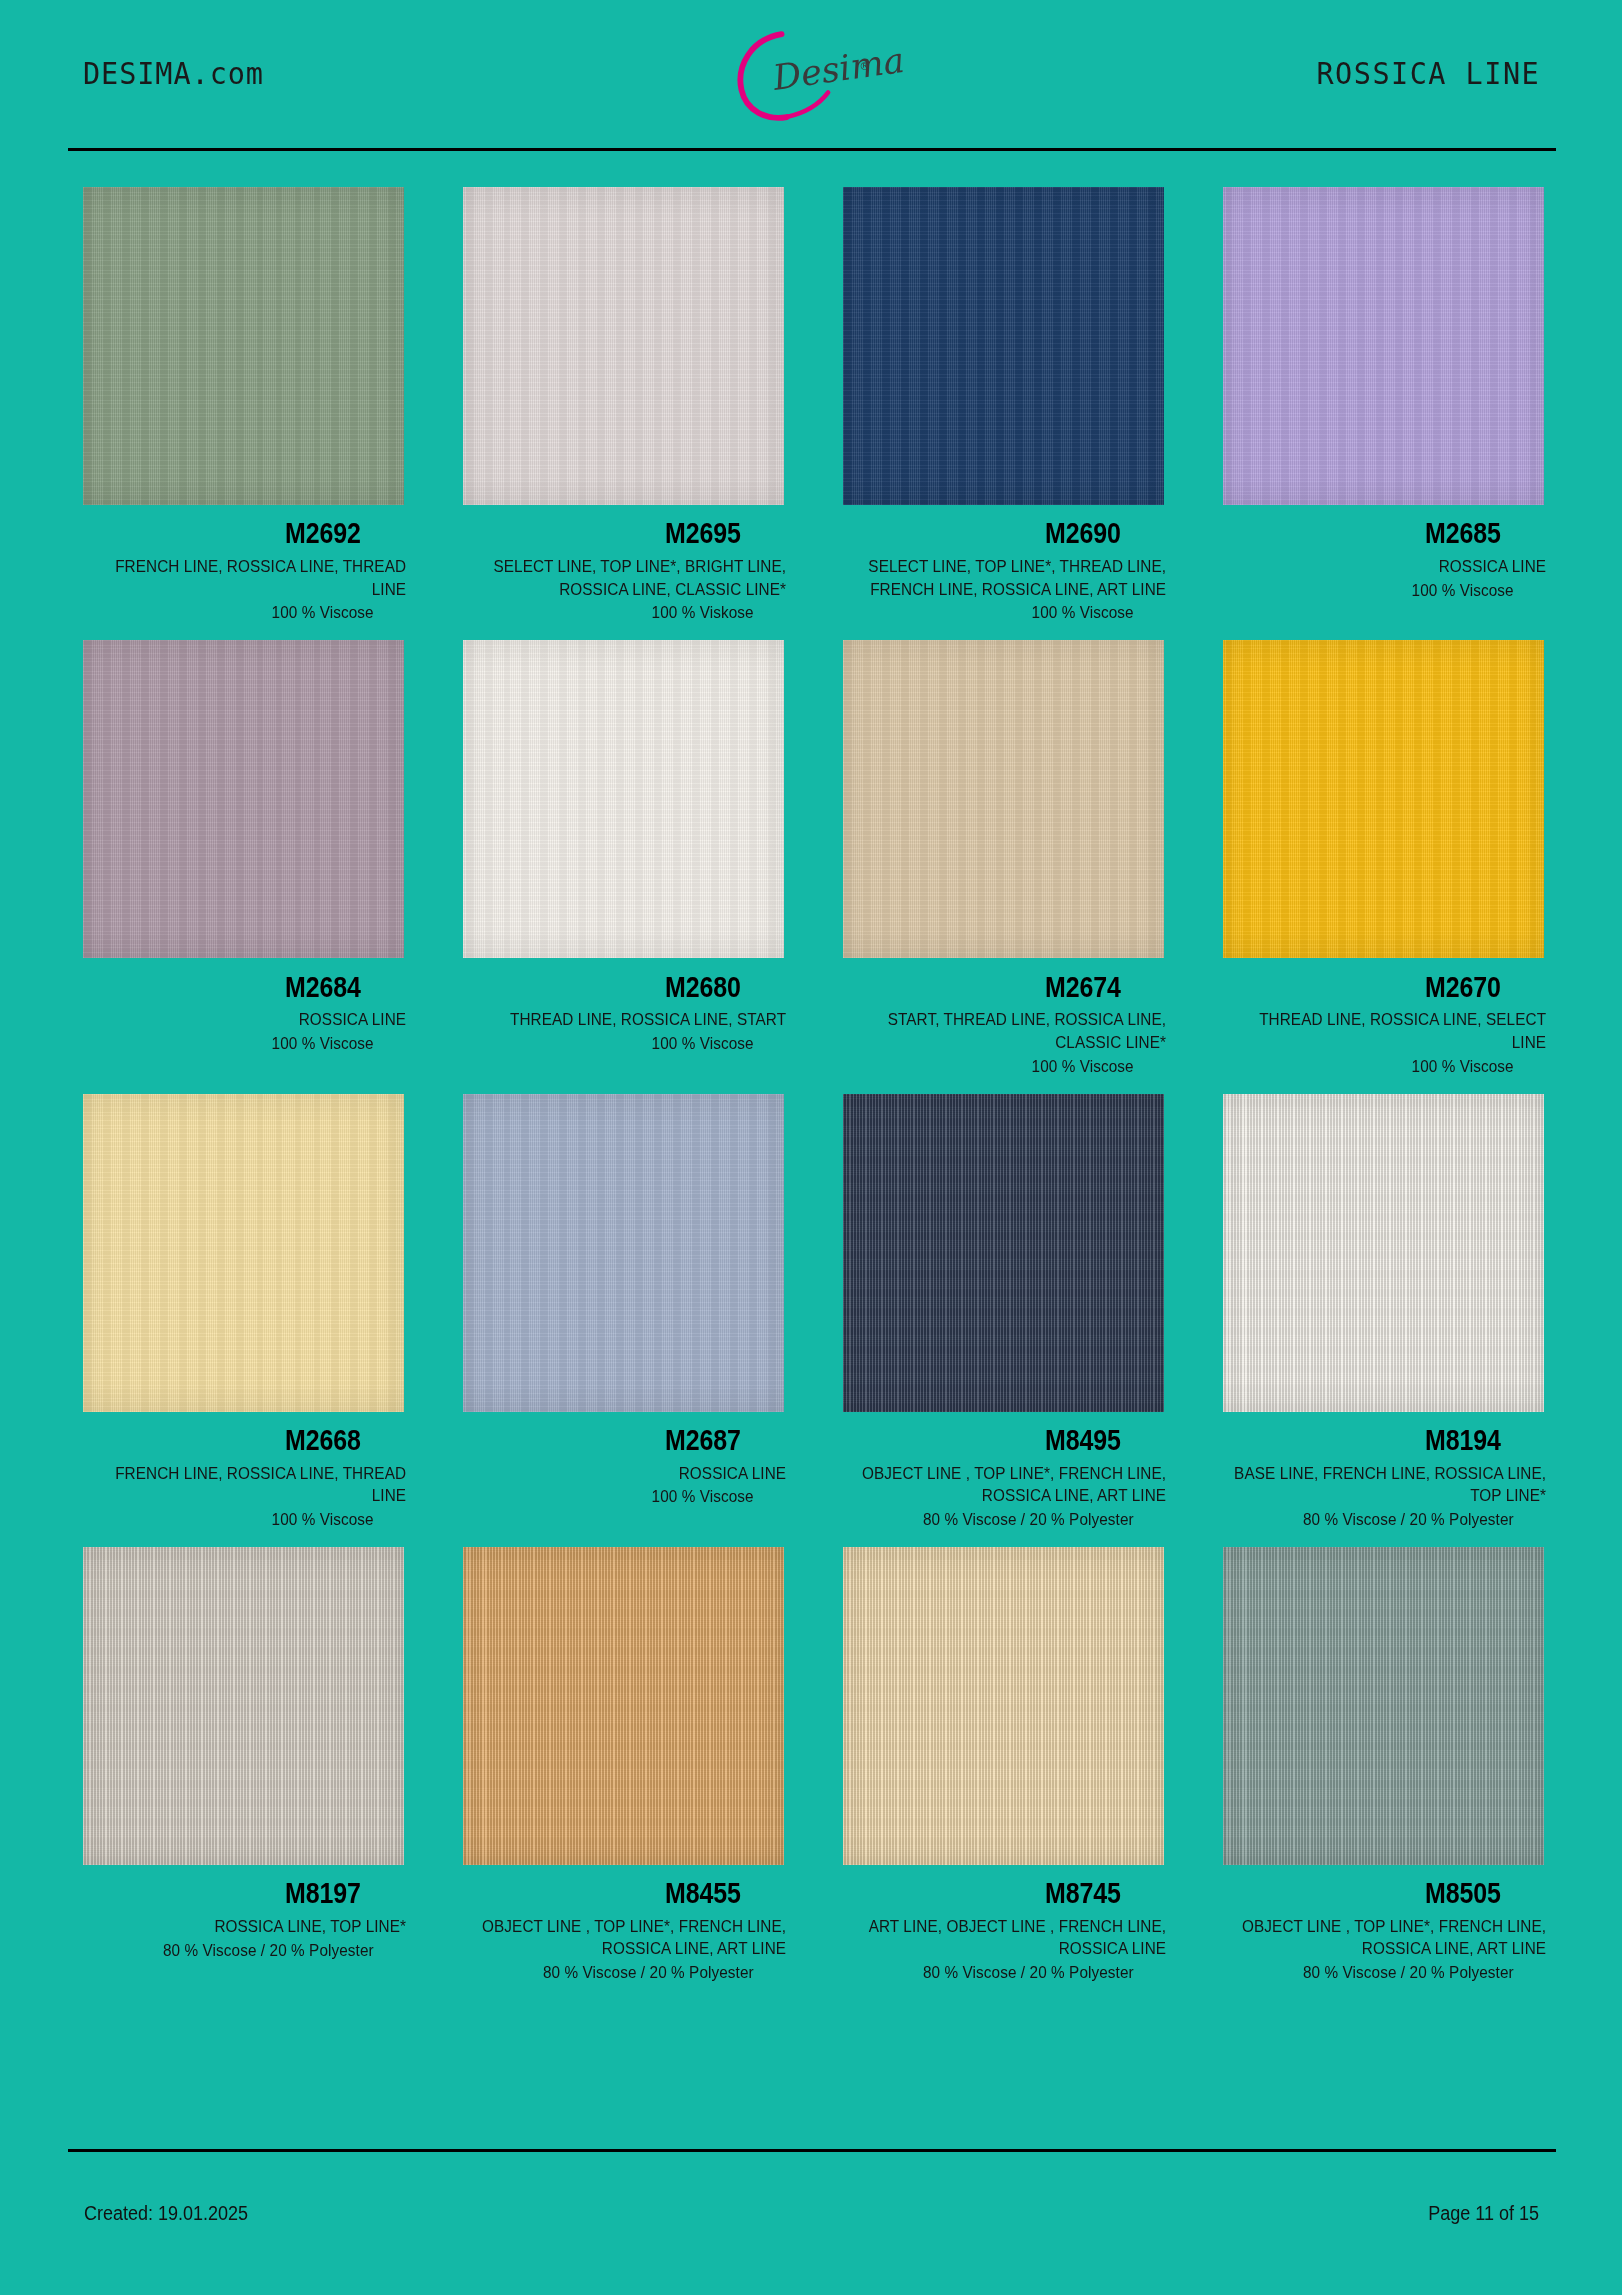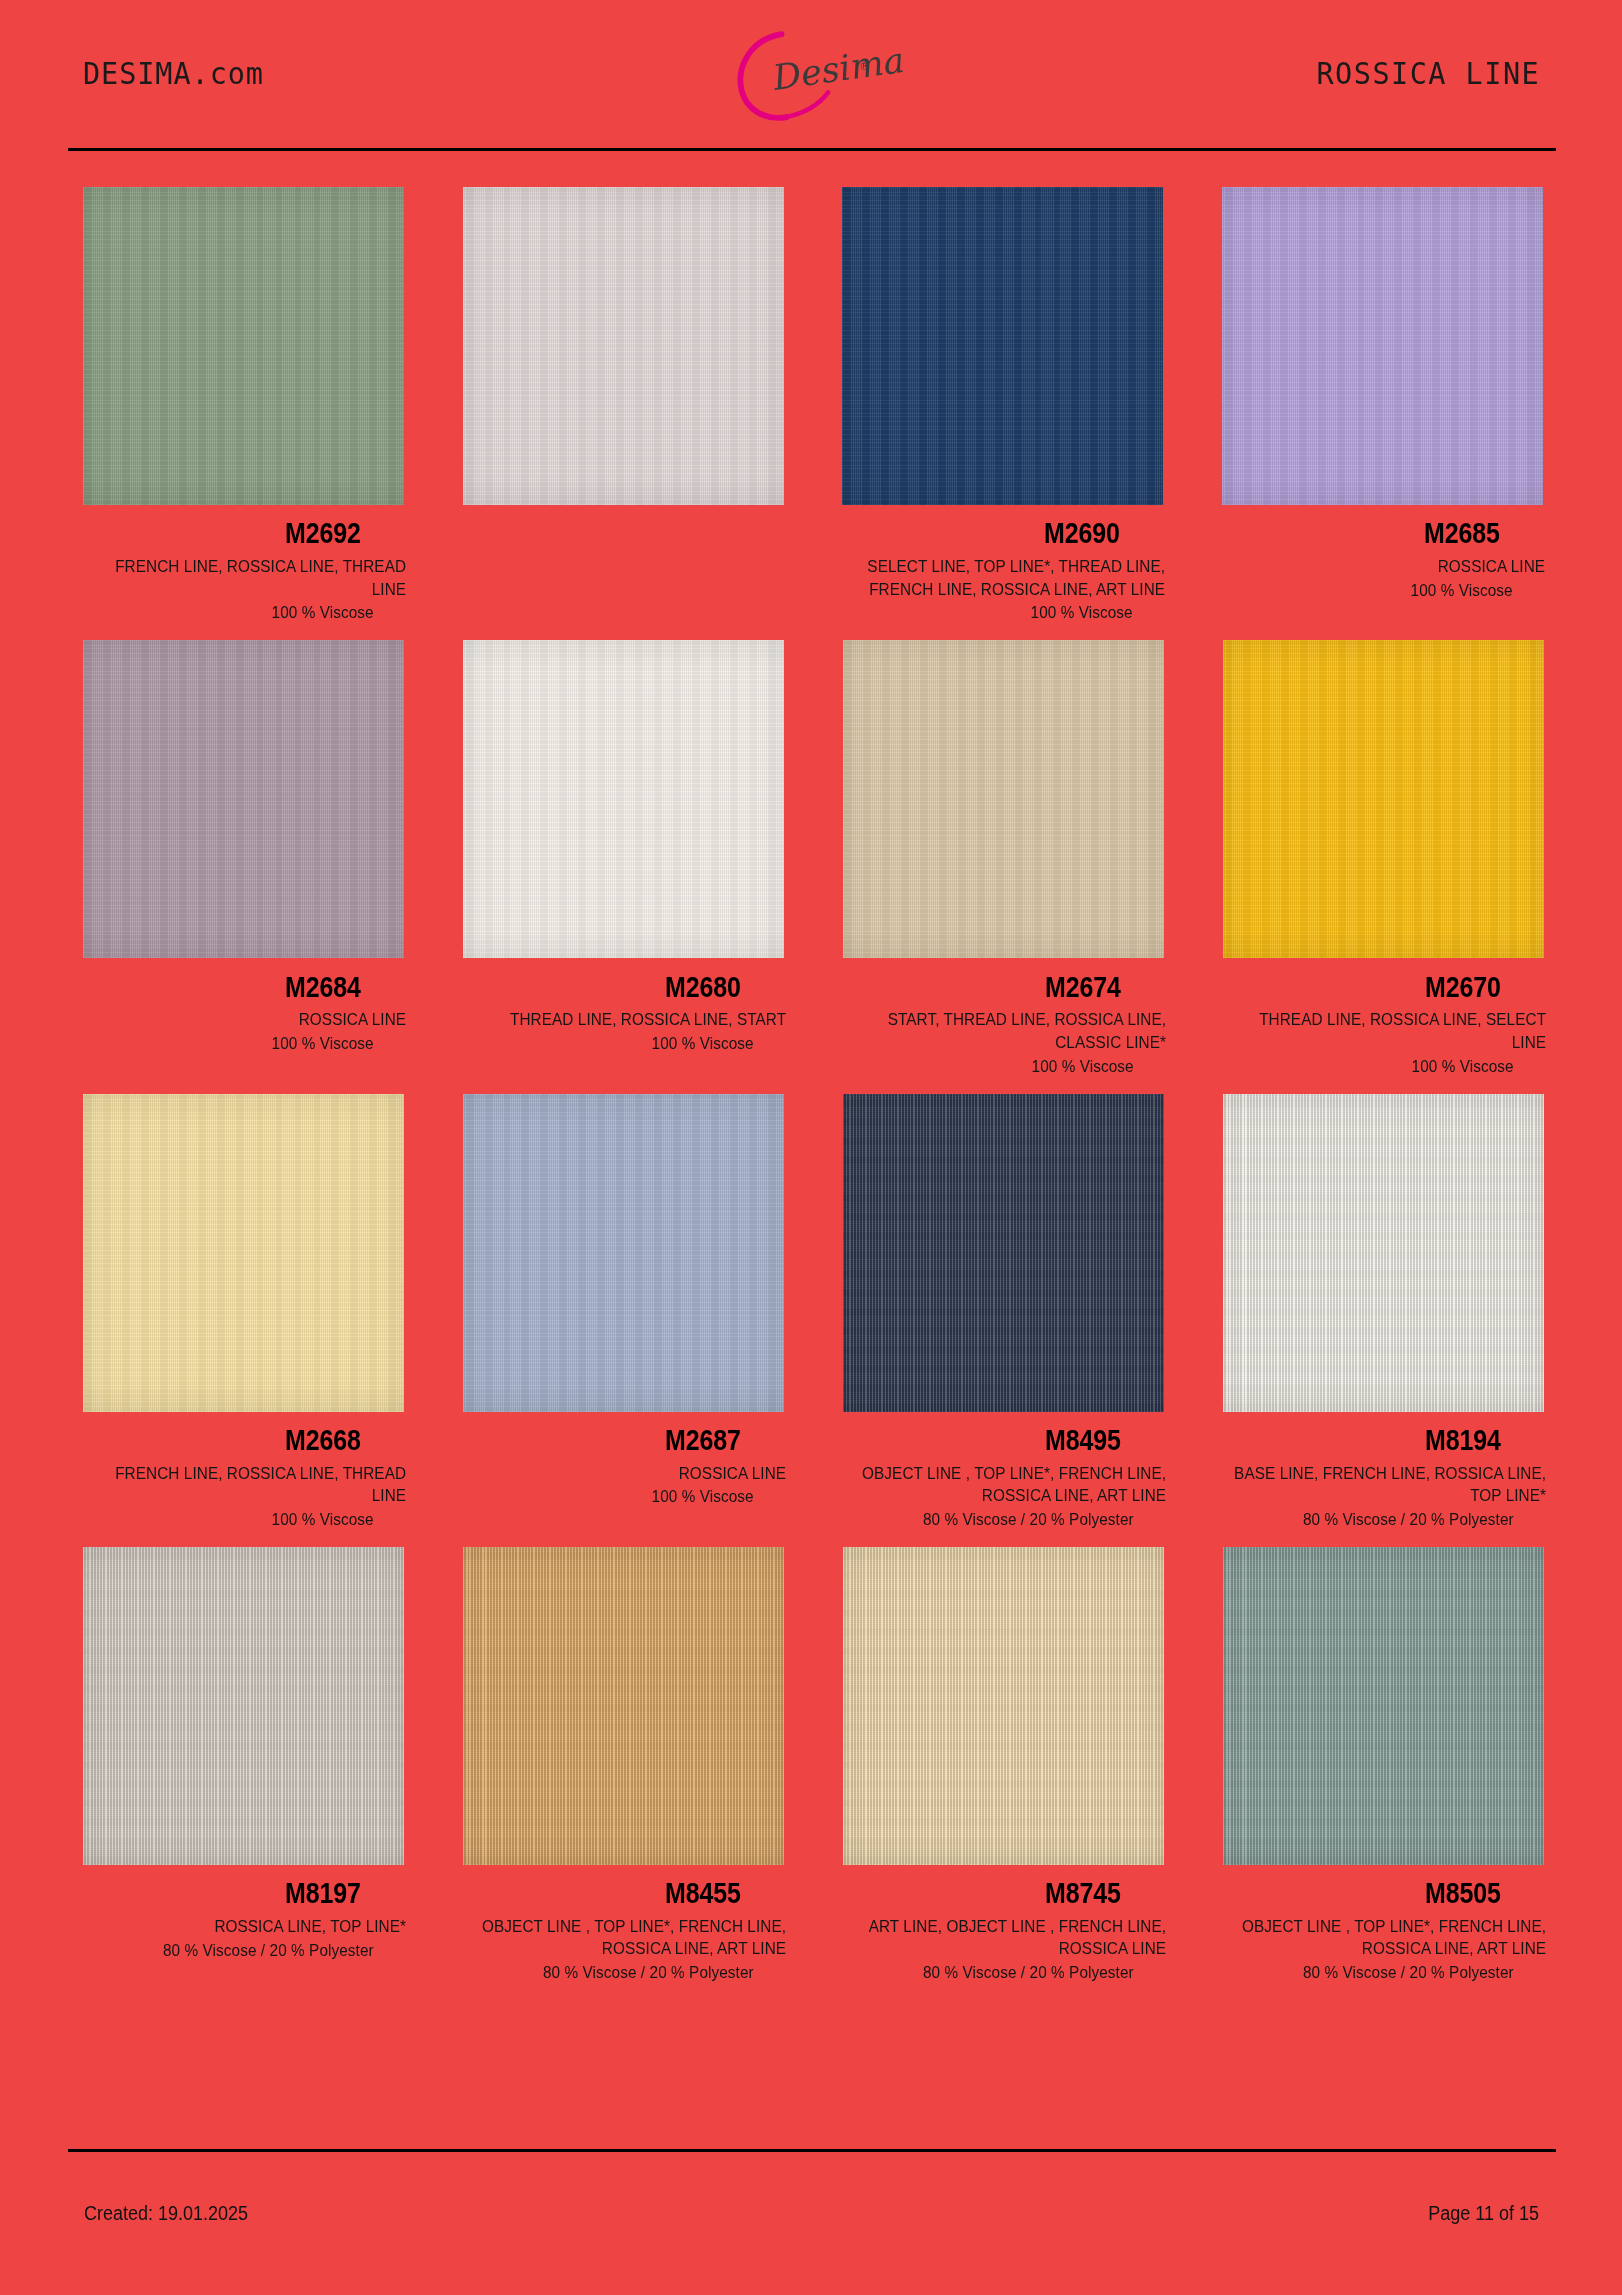--- a/index.html
+++ b/index.html
@@ -9,21 +9,21 @@
   }
   body {
     font-family: "Liberation Sans", sans-serif;
     -webkit-font-smoothing: antialiased;
   }
 
   .page {
     position: relative;
     width: 1623px;
     height: 2295px;
-    background: #ef4444;
+    background: #14b8a6;
     box-sizing: border-box;
     overflow: hidden;
   }
 
   
   .header {
     position: absolute;
     left: 0;
     top: 0;
     width: 1623px;
@@ -230,20 +230,25 @@
           <div class="code">M2692</div>
           <div class="lines">FRENCH LINE, ROSSICA LINE, THREAD LINE</div>
           <div class="comp">100 % Viscose</div>
         </div>
       </div>
       <div class="cell">
         <div class="swatch" style="background: rgb(228, 220, 219);">
           <div class="tex weave"></div>
           <div class="tex vign"></div>
         </div>
+        <div class="caption">
+          <div class="code">M2695</div>
+          <div class="lines">SELECT LINE, TOP LINE*, BRIGHT LINE, ROSSICA LINE, CLASSIC LINE*</div>
+          <div class="comp">100 % Viskose</div>
+        </div>
       </div>
       <div class="cell">
         <div class="swatch" style="background: rgb(31, 63, 107);">
           <div class="tex weave"></div>
           <div class="tex vign"></div>
         </div>
         <div class="caption">
           <div class="code">M2690</div>
           <div class="lines">SELECT LINE, TOP LINE*, THREAD LINE, FRENCH LINE, ROSSICA LINE, ART LINE</div>
           <div class="comp">100 % Viscose</div>

